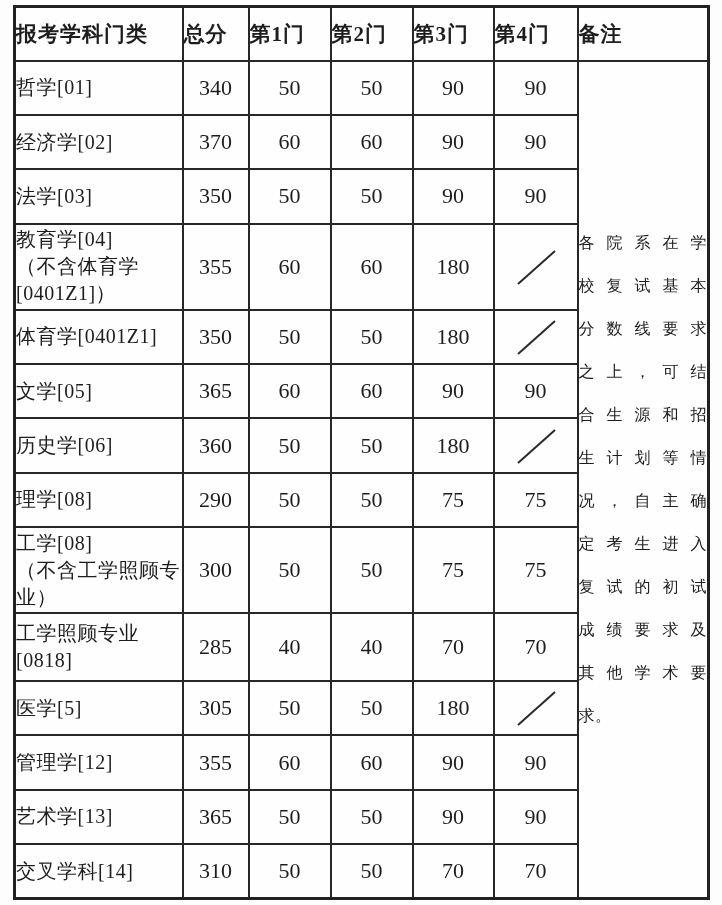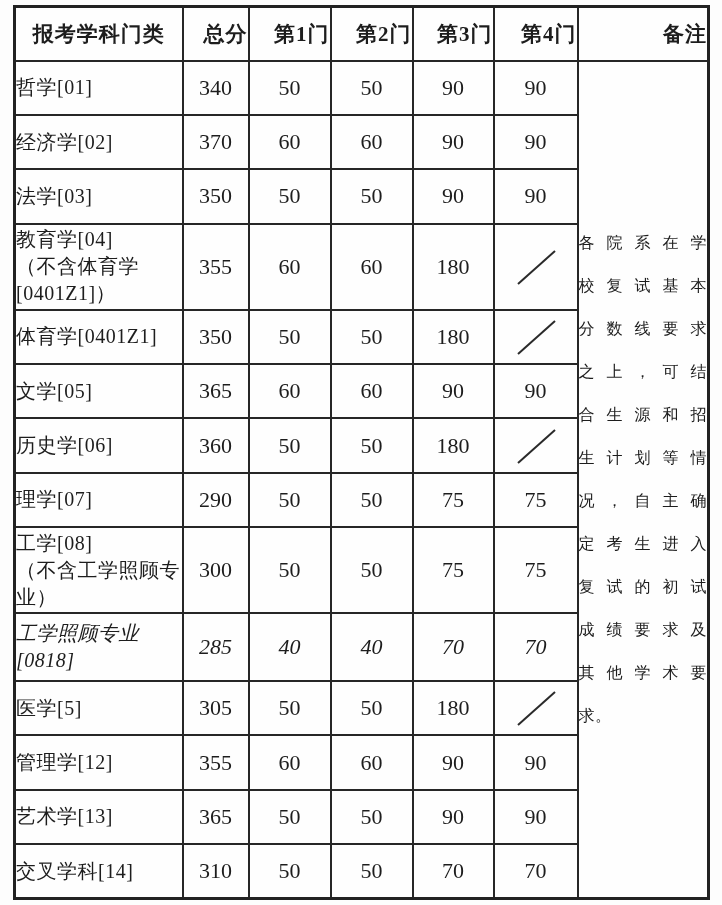--- a/index.html
+++ b/index.html
@@ -33,29 +33,29 @@
     color: #1d1d1d;
     overflow: hidden;
   }
   table.score-table {
     border: 3px solid #222222;
   }
   thead tr { height: 54px; }
   th {
     font-weight: bold;
     font-size: 21px;
-    text-align: right;
+    text-align: left;
     letter-spacing: 1px;
   }
   th.category-head {
-    text-align: center;
+    text-align: left;
     padding-left: 14px;
   }
   tr.h1 { height: 53px; }
-  tr.h2 { height: 66px; font-style: italic; }
+  tr.h2 { height: 66px; }
   tr.h3 { height: 84px; }
   td.category-cell {
     text-align: left;
     padding-left: 13px;
     padding-right: 6px;
     font-size: 20px;
     line-height: 27px;
     white-space: pre-line;
     letter-spacing: 0.5px;
   }
@@ -186,21 +186,21 @@
     <td class="category-cell">历史学[06]</td>
     <td class="score-cell">360</td>
     <td class="score-cell">50</td>
     <td class="score-cell">50</td>
     <td class="score-cell">180</td>
     <td class="score-cell slash-cell"><svg class="slash-svg" width="52" height="44" viewBox="0 0 52 44">
               <line x1="8" y1="39" x2="45" y2="6" stroke="#2a2a2a" stroke-width="2"></line>
             </svg></td>
   </tr>
         <tr class="data-row h1">
-    <td class="category-cell">理学[07]</td>
+    <td class="category-cell">理学[08]</td>
     <td class="score-cell">290</td>
     <td class="score-cell">50</td>
     <td class="score-cell">50</td>
     <td class="score-cell">75</td>
     <td class="score-cell">75</td>
   </tr>
         <tr class="data-row h3">
     <td class="category-cell">工学[08]
 （不含工学照顾专
 业）</td>

